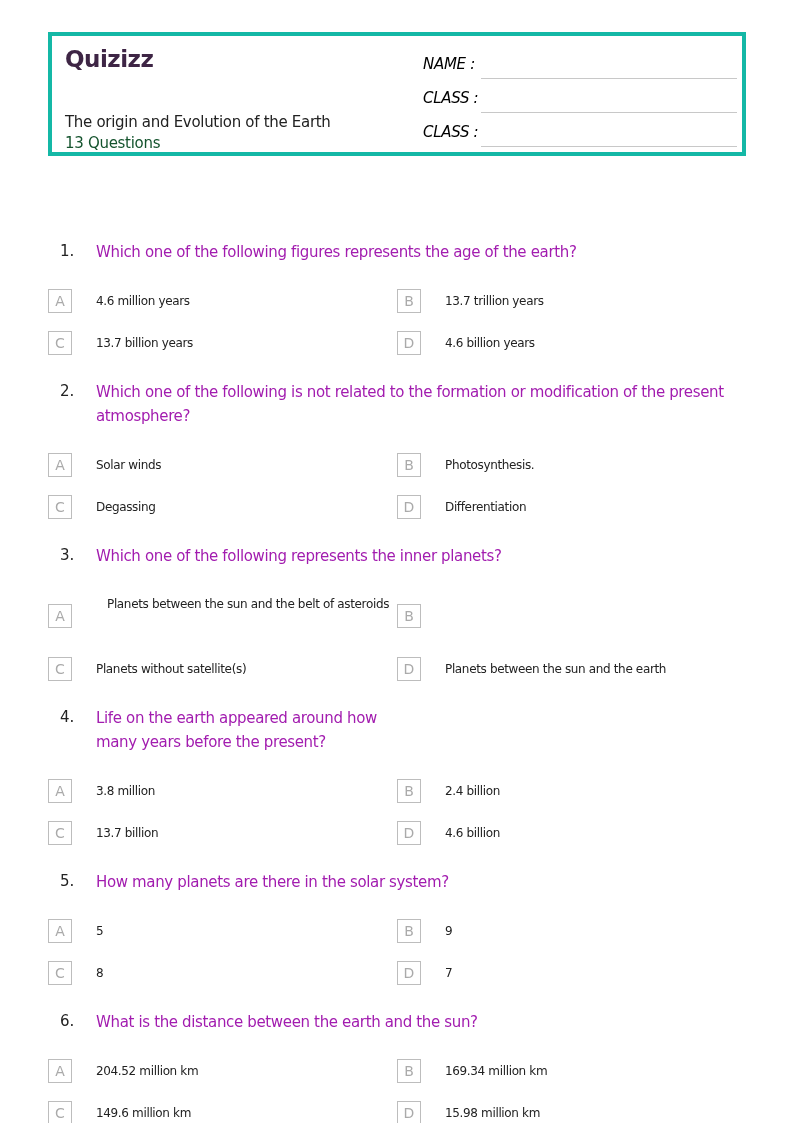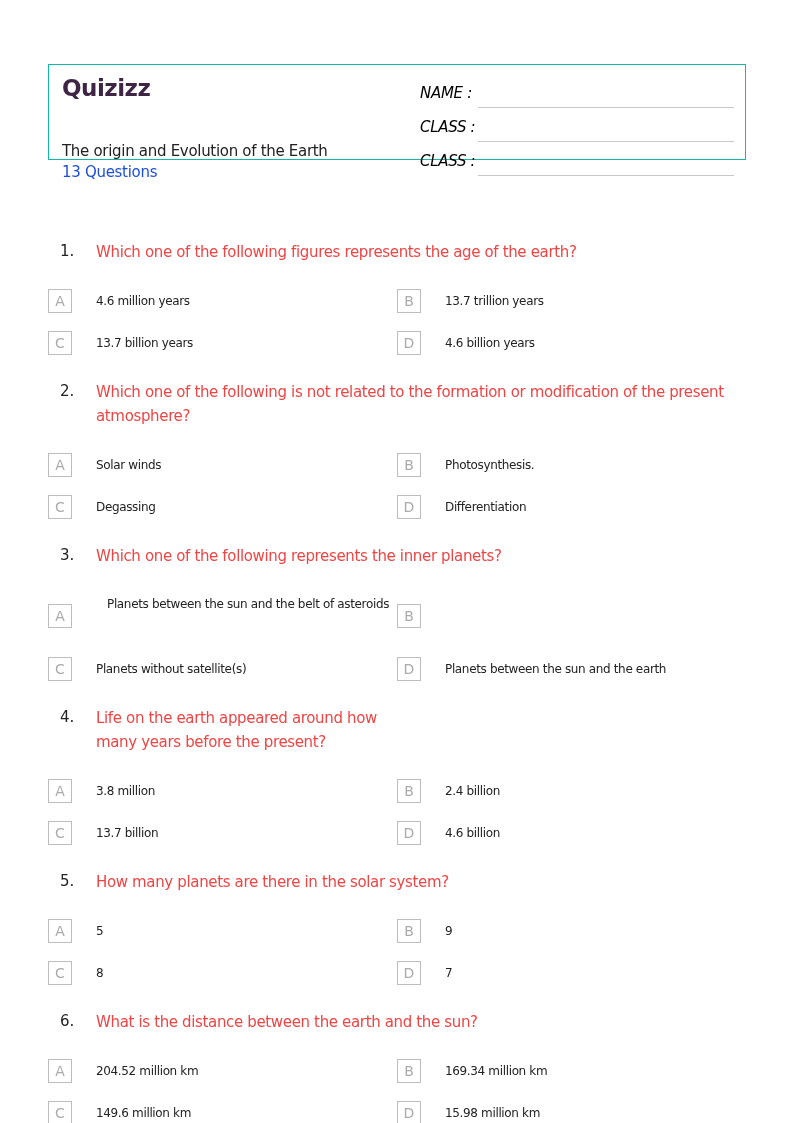--- a/index.html
+++ b/index.html
@@ -1,53 +1,53 @@
 <!DOCTYPE html>
 <html><head>
   <meta charset="utf-8">
   <style>
     * { box-sizing: border-box; margin: 0; padding: 0; }
     html, body { width: 794px; height: 1123px; background: #ffffff; overflow: hidden; }
     body { font-family: "DejaVu Sans", "Liberation Sans", sans-serif; color: #222222; position: relative; }
 
     .header-box {
-      position: absolute; left: 48px; top: 64px; width: 698px; height: 96px;
-      border: 1px solid #14b8a6;
+      position: absolute; left: 48px; top: 32px; width: 698px; height: 124px;
+      border: 4px solid #14b8a6;
     }
     .logo {
       position: absolute; left: 13px; top: 10px;
       font-family: "DejaVu Sans", sans-serif; font-weight: bold; font-size: 23px;
       color: #3e2545; letter-spacing: -0.5px;
     }
     .quiz-title {
       position: absolute; left: 13px; top: 77px; font-size: 15px; color: #222;
       letter-spacing: -0.3px;
     }
     .quiz-count {
-      position: absolute; left: 13px; top: 98px; font-size: 15px; color: #1d4ed8;
+      position: absolute; left: 13px; top: 98px; font-size: 15px; color: #14532d;
       letter-spacing: -0.3px;
     }
     .field {
       position: absolute; left: 371px; width: 314px; height: 24px;
     }
     .field-label {
       position: absolute; left: 0; top: 0; font-size: 15px; color: #000000; letter-spacing: -0.3px; font-style: italic;
     }
     .field-line {
       position: absolute; left: 58px; right: 0; bottom: 0; border-bottom: 1px solid #c8c8c8;
     }
 
     .question {
       position: absolute; left: 0; width: 794px;
     }
     .q-num {
       position: absolute; left: 60px; font-size: 15px; color: #222;
     }
     .q-text {
-      position: absolute; left: 96px; width: 655px; font-size: 15px; line-height: 24px; color: #ef4444;
+      position: absolute; left: 96px; width: 655px; font-size: 15px; line-height: 24px; color: #a21caf;
       letter-spacing: -0.35px;
     }
     .q-text.narrow { width: 300px; }
 
     .option {
       position: absolute; height: 24px;
     }
     .opt-letter {
       position: absolute; left: 0; top: 0; width: 24px; height: 24px;
       border: 1px solid #bdbdbd; color: #aaaaaa; font-size: 14px;

